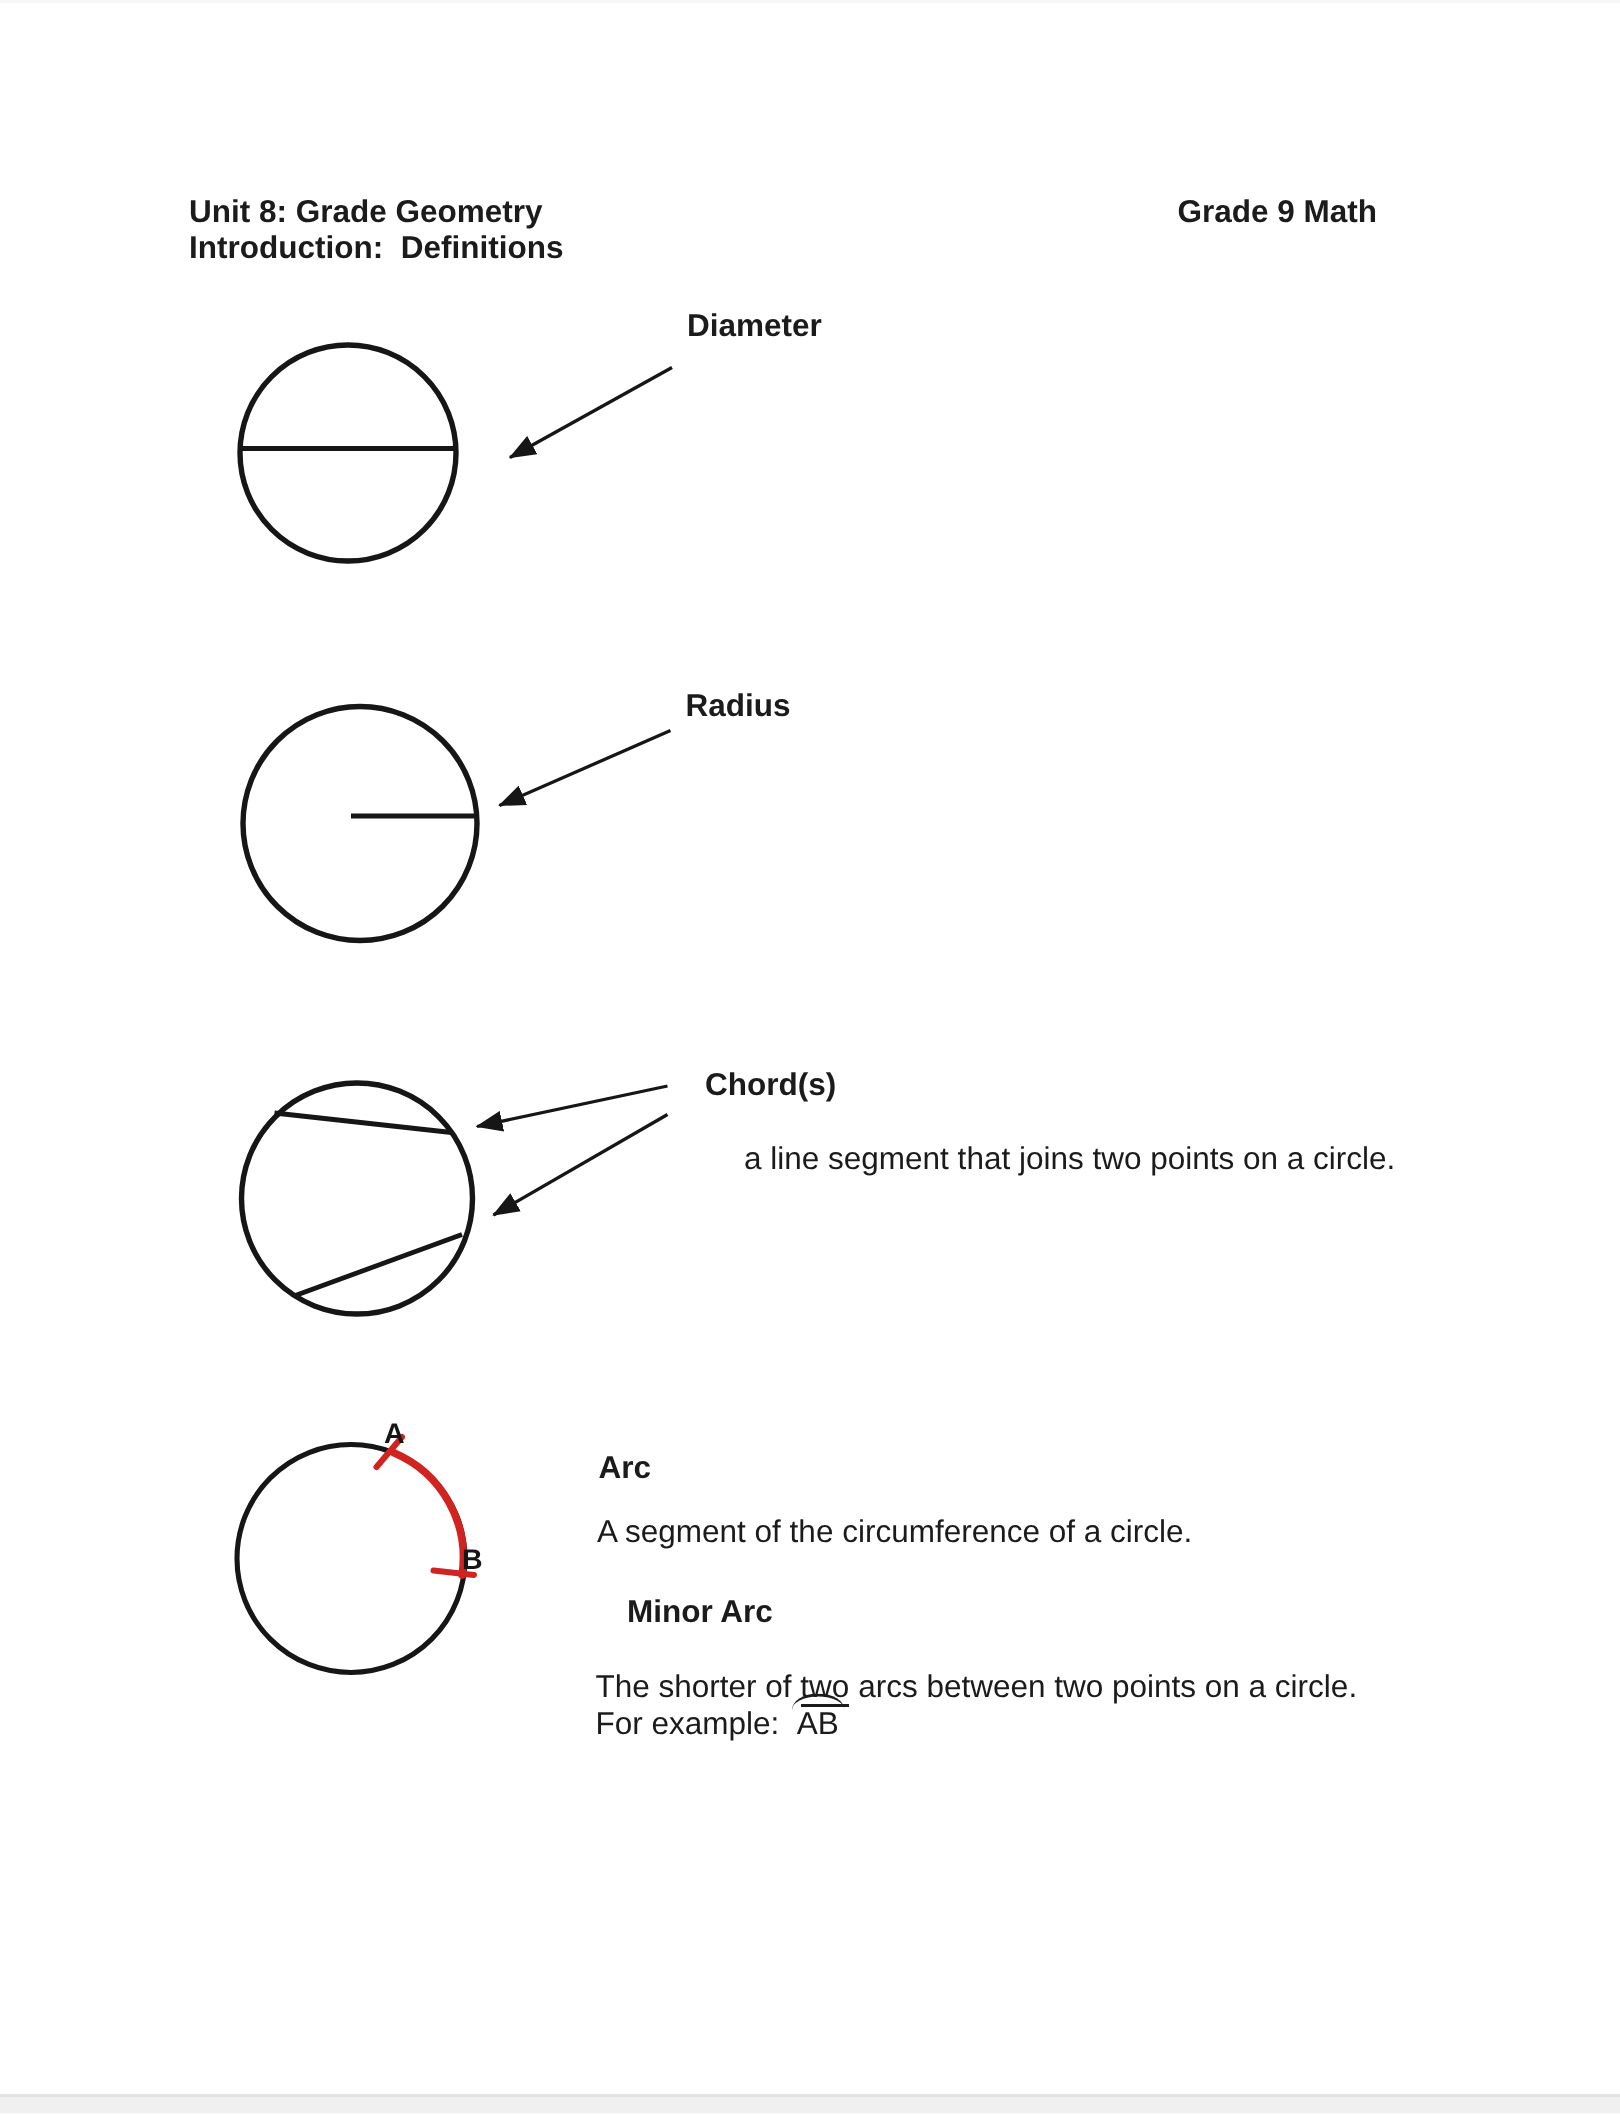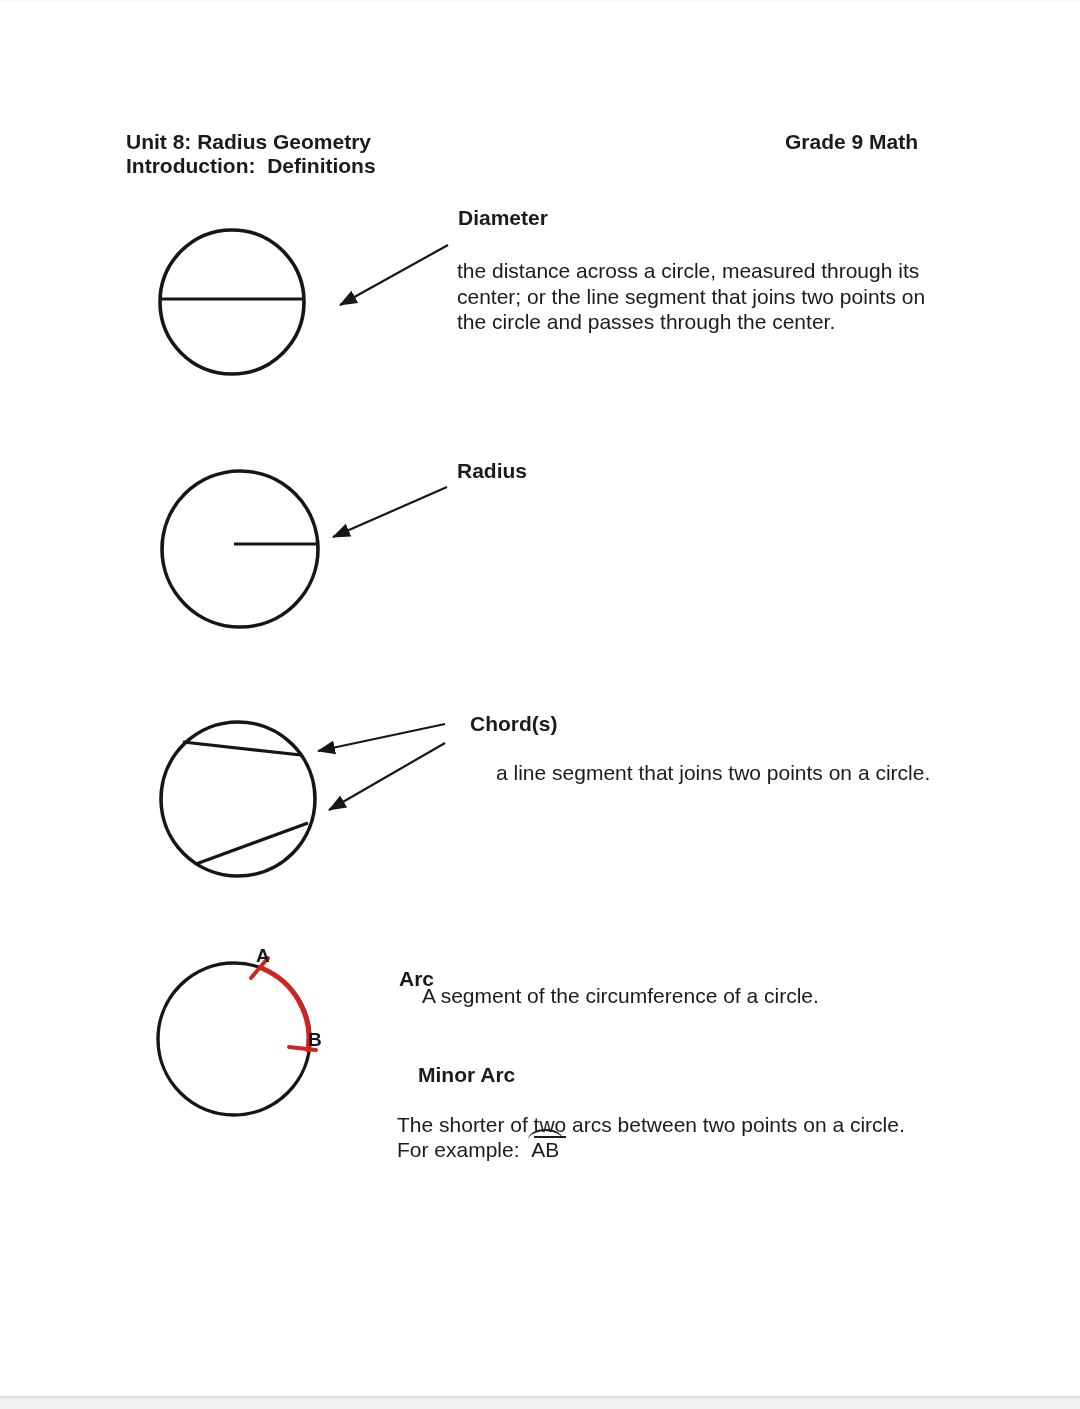--- a/index.html
+++ b/index.html
@@ -17,21 +17,21 @@
   .page-header-left { left:126px; top:128px; }
   .page-header-right { left:785px; top:128px; }
 
   .diameter-heading { left:458px; top:204px; }
   .diameter-def     { left:457px; top:256px; width:500px; }
   .radius-heading   { left:457px; top:457px; }
   .radius-def       { left:456px; top:507px; width:500px; }
   .chords-heading   { left:470px; top:710px; }
   .chords-def       { left:468px; top:758px; width:520px;margin-left:28px; }
   .arc-heading      { left:399px; top:965px; }
-  .arc-def          { left:398px; top:981px; width:540px;margin-left:24px; }
+  .arc-def          { left:398px; top:1007px; width:540px; }
   .minorarc-heading { left:418px; top:1061px; }
   .minorarc-def     { left:397px; top:1110px; width:560px; }
   .minorarc-example { left:397px; top:1135px; width:560px; }
 
   .u-two { border-bottom:2px solid #1b1b1b; }
   .arc-over { position:relative; display:inline-block; }
   .arc-over::before {
     content:""; position:absolute; left:-3px; right:-4px; top:-8px; height:9px;
     border-top:2.6px solid #1b1b1b;
     border-radius:50% 50% 0 0 / 100% 100% 0 0;
@@ -84,29 +84,26 @@
       <circle cx="234" cy="1037" r="76" fill="none" stroke="#161616" stroke-width="3.4"></circle>
       <path d="M 262.5 966.5 A 76 76 0 0 1 308 1048" fill="none" stroke="#d02420" stroke-width="5" stroke-linecap="round"></path>
       <line x1="251" y1="976" x2="268" y2="956" stroke="#d02420" stroke-width="4" stroke-linecap="round"></line>
       <line x1="289" y1="1045" x2="316" y2="1048" stroke="#d02420" stroke-width="4" stroke-linecap="round"></line>
       <text x="256" y="960" font-size="19" font-weight="bold" fill="#161616">A</text>
       <text x="308" y="1044" font-size="19" font-weight="bold" fill="#161616">B</text>
     </g>
   </svg>
 
   <div class="abs page-header-left heading">
-    <div class="t">Unit 8: Radius Geometry</div>
+    <div class="t">Unit 8: Grade Geometry</div>
     <div class="t">Introduction:  Definitions</div>
   </div>
   <div class="abs page-header-right heading t">Grade 9 Math</div>
 
   <div class="abs diameter-heading heading t">Diameter</div>
-  <div class="abs diameter-def bodytext ml">the distance across a circle, measured through its
-center; or the line segment that joins two points on
-the circle and passes through the center.</div>
 
   <div class="abs radius-heading heading t">Radius</div>
 
   <div class="abs chords-heading heading t">Chord(s)</div>
   <div class="abs chords-def bodytext t">a line segment that joins two points on a circle.</div>
 
   <div class="abs arc-heading heading t">Arc</div>
   <div class="abs arc-def bodytext t">A segment of the circumference of a circle.</div>
 
   <div class="abs minorarc-heading heading t">Minor Arc</div>

